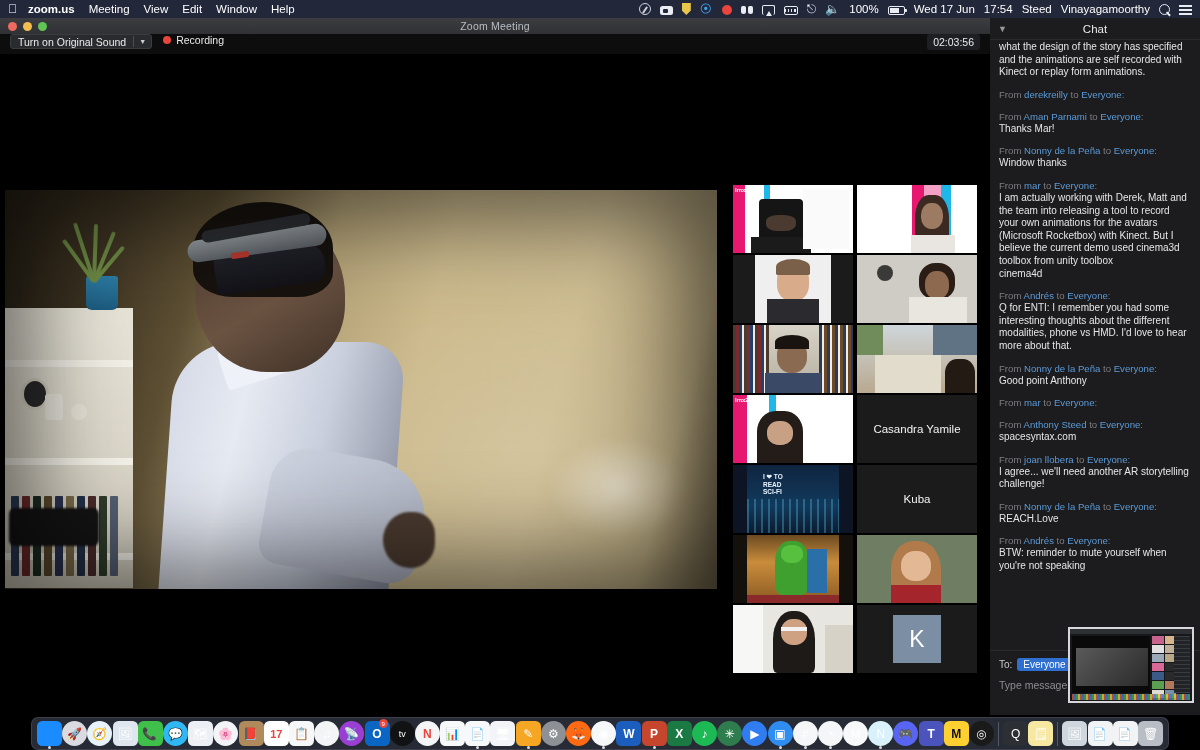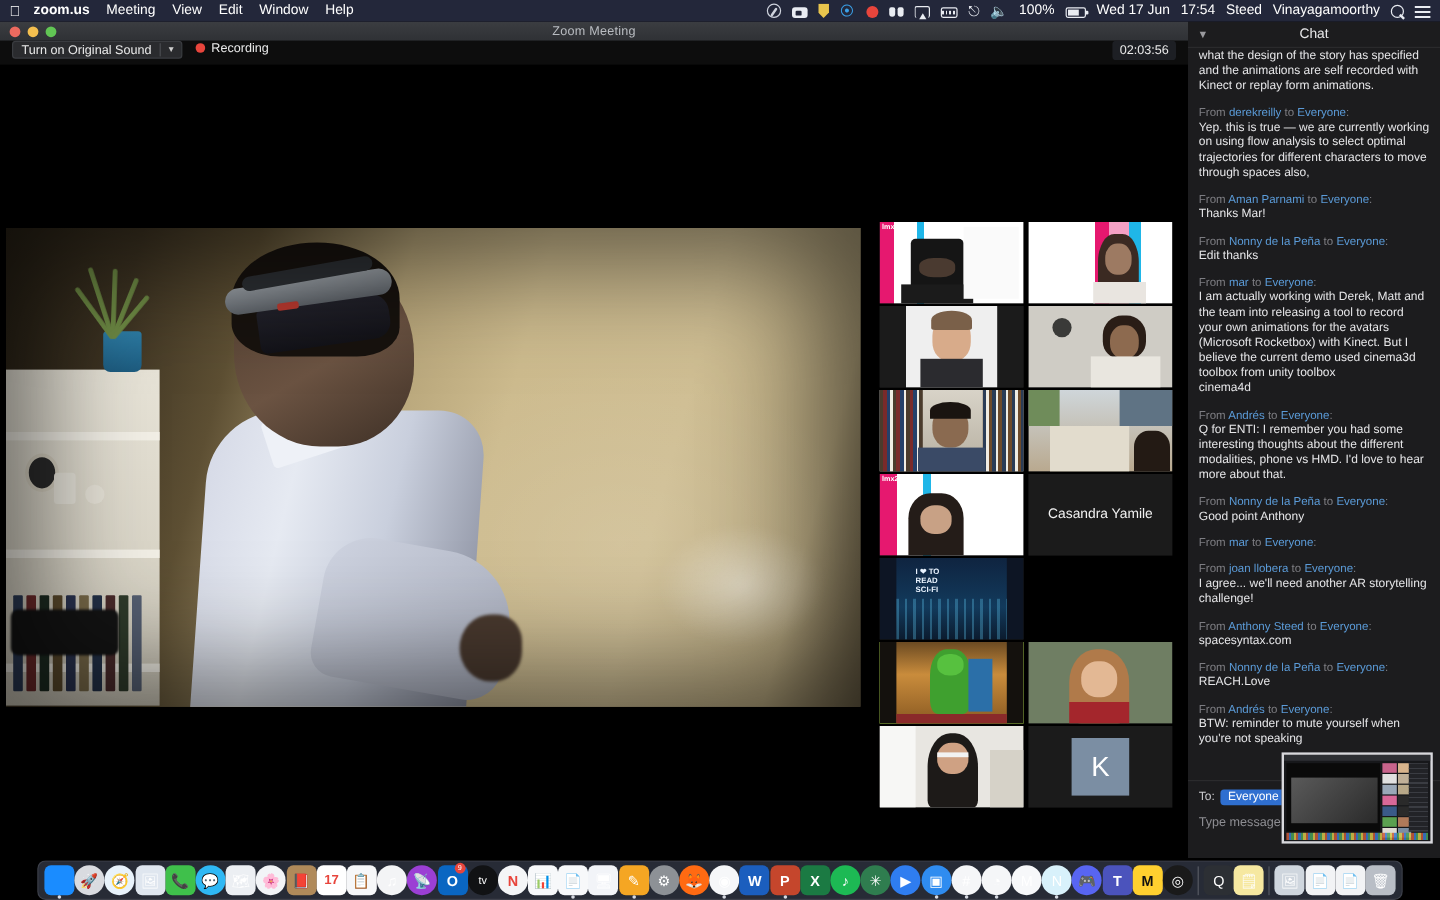--- a/index.html
+++ b/index.html
@@ -391,20 +391,23 @@
         <div class="namec">Casandra Yamile</div>
       </div>
 
       <div class="tile col1" style="top:280px">
         <div class="vid" style="background:#0d1524">
           <div style="position:absolute;left:14px;top:0;width:92px;height:68px;background:linear-gradient(180deg,#0f2440,#123a5c 60%,#0b1b2e)"></div>
           <div style="position:absolute;left:14px;top:34px;width:92px;height:34px;background:repeating-linear-gradient(90deg,rgba(90,190,230,.35) 0 2px,transparent 2px 7px)"></div>
           <div style="position:absolute;left:30px;top:8px;color:#eaf4ff;font-size:6.5px;line-height:7.5px;font-weight:bold">I ❤ TO<br>READ<br>SCI-FI</div>
         </div>
       </div>
+      <div class="tile col2" style="top:280px">
+        <div class="namec">Kuba</div>
+      </div>
 
       <div class="tile col1 active" style="top:350px">
         <div class="vid" style="background:#14110d">
           <div style="position:absolute;left:14px;top:0;width:92px;height:68px;background:linear-gradient(180deg,#6b4a22,#c98c3c 40%,#8a5a22)"></div>
           <div style="position:absolute;left:42px;top:6px;width:34px;height:54px;background:#3fa02f;border-radius:40% 40% 20% 20%"></div>
           <div style="position:absolute;left:48px;top:10px;width:22px;height:18px;background:#57c13f;border-radius:45%"></div>
           <div style="position:absolute;left:74px;top:14px;width:20px;height:44px;background:#2b6fa8"></div>
           <div style="position:absolute;left:14px;bottom:0;width:92px;height:8px;background:#8a2a2a"></div>
         </div>
       </div>
@@ -438,53 +441,52 @@
     <span class="chev">▼</span>
     <span class="title">Chat</span>
   </div>
 
   <div id="chatscroll">
     <div class="msg cont">
       <div class="body">what the design of the story has specified and the animations are self recorded with Kinect or replay form animations.</div>
     </div>
     <div class="msg">
       <div class="from">From <b>derekreilly</b> to <i>Everyone</i>:</div>
-      <div class="body">Yep. this is true — we are currently working on using flow analysis to select optimal trajectories for different characters to move through spaces also,</div>
     </div>
     <div class="msg">
       <div class="from">From <b>Aman Parnami</b> to <i>Everyone</i>:</div>
       <div class="body">Thanks Mar!</div>
     </div>
     <div class="msg">
       <div class="from">From <b>Nonny de la Peña</b> to <i>Everyone</i>:</div>
-      <div class="body">Edit thanks</div>
+      <div class="body">Window thanks</div>
     </div>
     <div class="msg">
       <div class="from">From <b>mar</b> to <i>Everyone</i>:</div>
       <div class="body" style="white-space:pre-line">I am actually working with Derek, Matt and the team into releasing a tool to record your own animations for the avatars (Microsoft Rocketbox) with Kinect. But I believe the current demo used cinema3d toolbox from unity toolbox
 cinema4d</div>
     </div>
     <div class="msg">
       <div class="from">From <b>Andrés</b> to <i>Everyone</i>:</div>
       <div class="body">Q for ENTI: I remember you had some interesting thoughts about the different modalities, phone vs HMD. I'd love to hear more about that.</div>
     </div>
     <div class="msg">
       <div class="from">From <b>Nonny de la Peña</b> to <i>Everyone</i>:</div>
       <div class="body">Good point Anthony</div>
     </div>
     <div class="msg">
       <div class="from">From <b>mar</b> to <i>Everyone</i>:</div>
     </div>
     <div class="msg">
+      <div class="from">From <b>Anthony Steed</b> to <i>Everyone</i>:</div>
+      <div class="body">spacesyntax.com</div>
+    </div>
+    <div class="msg">
       <div class="from">From <b>joan llobera</b> to <i>Everyone</i>:</div>
       <div class="body">I agree... we'll need another AR storytelling challenge!</div>
-    </div>
-    <div class="msg">
-      <div class="from">From <b>Anthony Steed</b> to <i>Everyone</i>:</div>
-      <div class="body">spacesyntax.com</div>
     </div>
     <div class="msg">
       <div class="from">From <b>Nonny de la Peña</b> to <i>Everyone</i>:</div>
       <div class="body">REACH.Love</div>
     </div>
     <div class="msg">
       <div class="from">From <b>Andrés</b> to <i>Everyone</i>:</div>
       <div class="body">BTW: reminder to mute yourself when you're not speaking</div>
     </div>
   </div>

